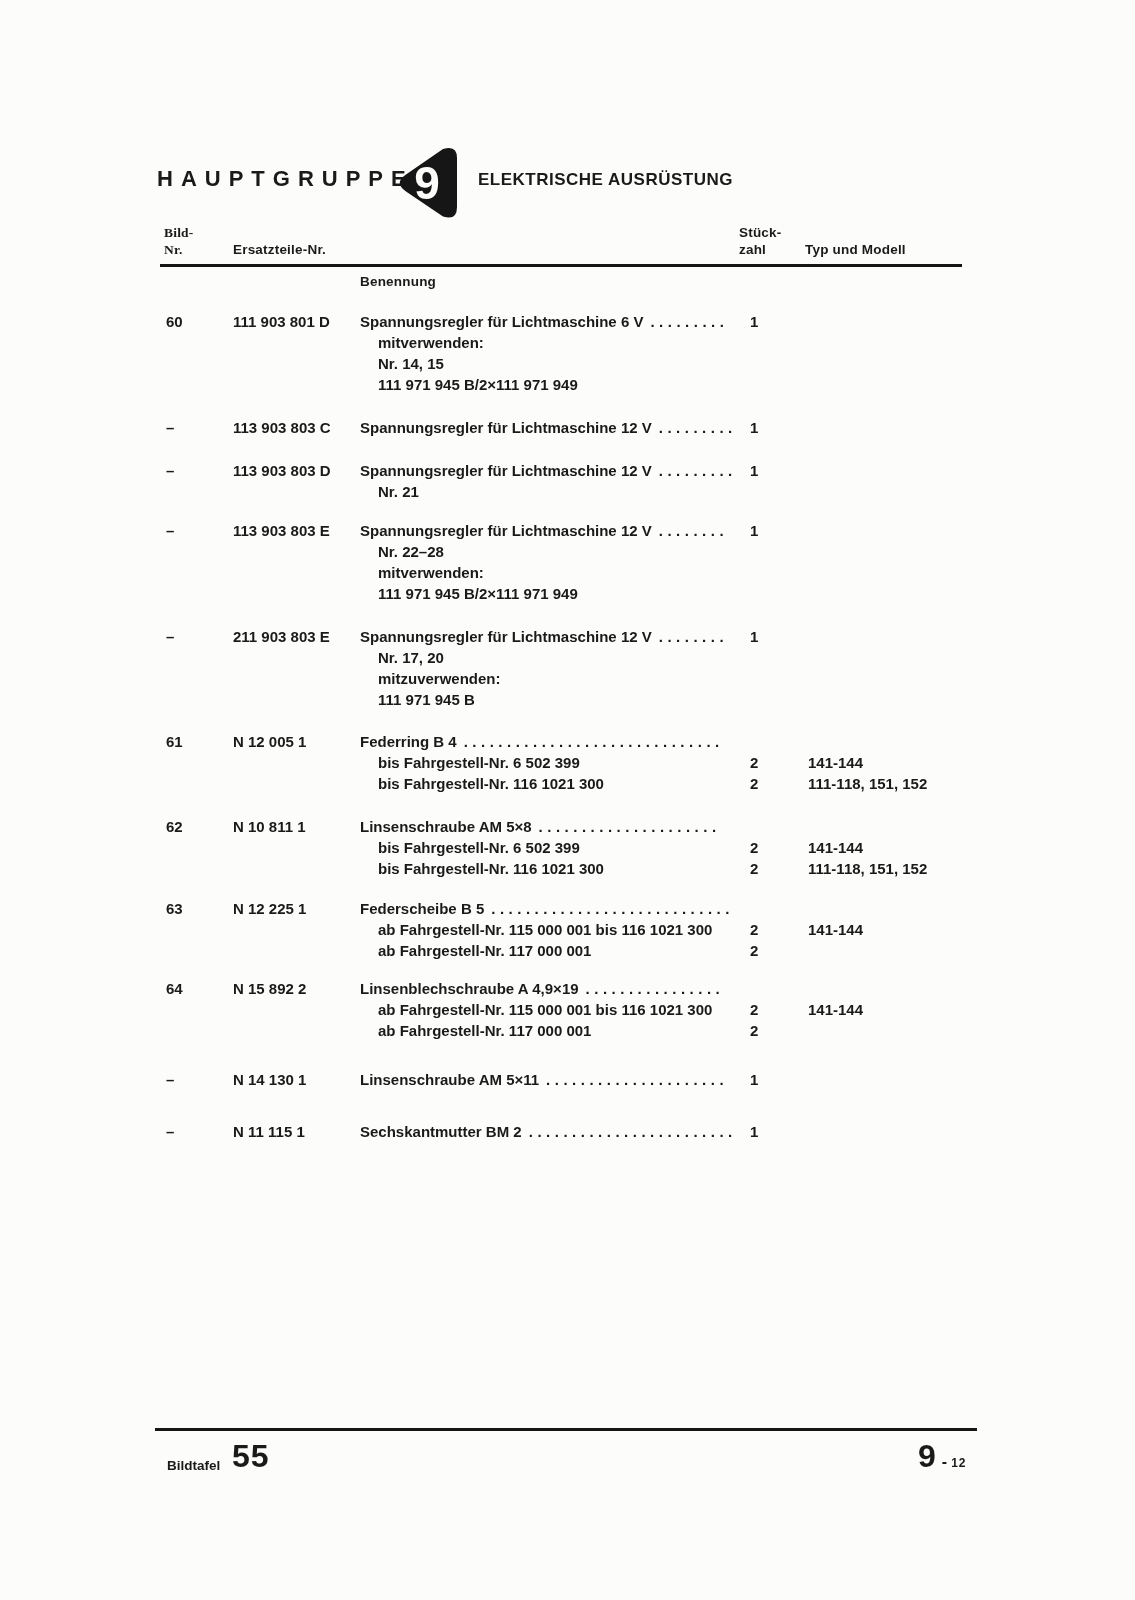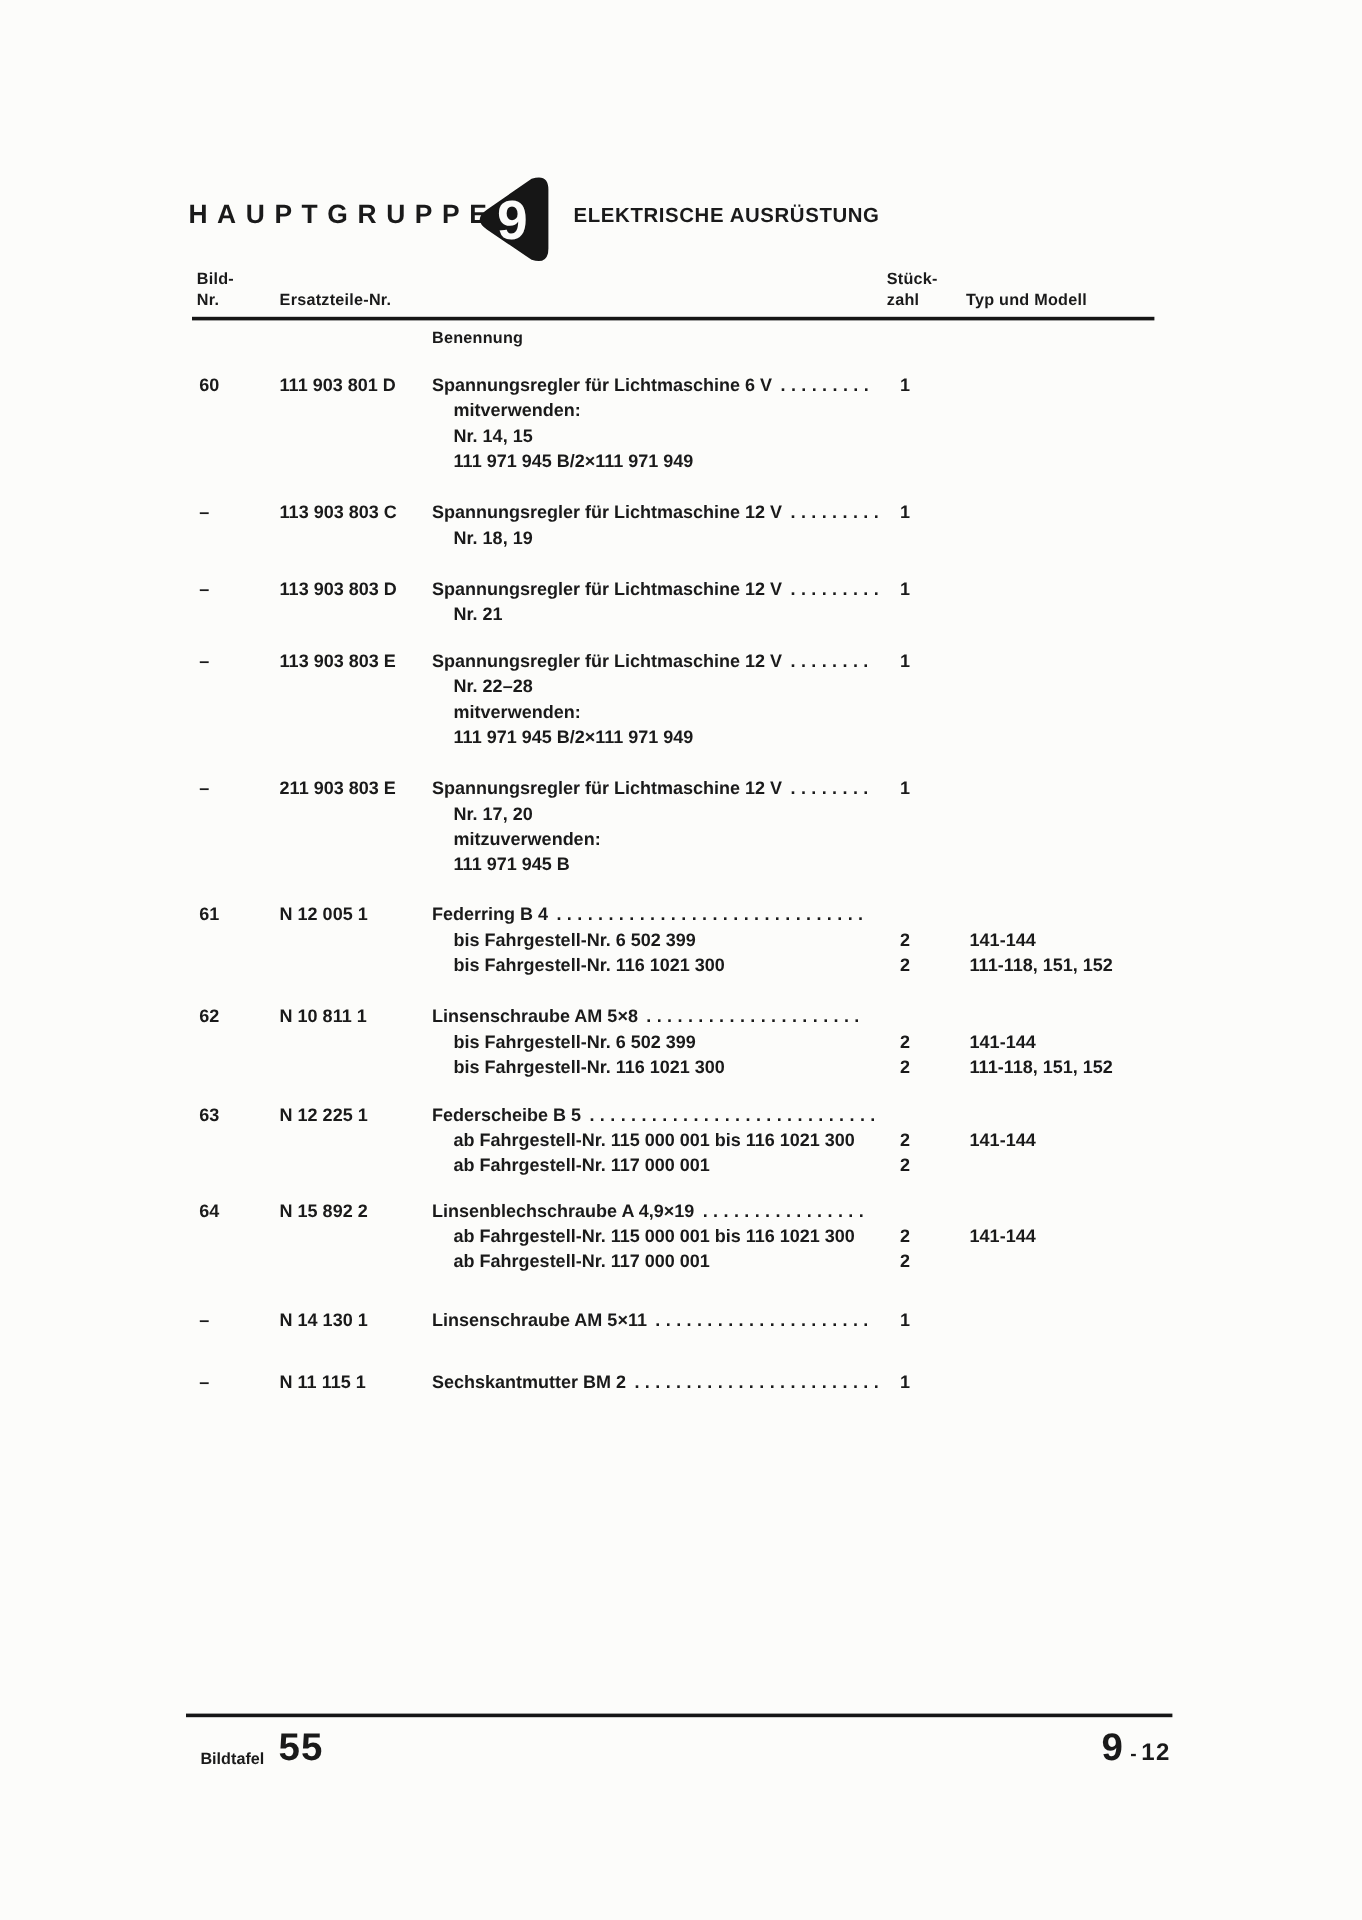--- a/index.html
+++ b/index.html
@@ -28,21 +28,21 @@
     font-family: "Liberation Sans", sans-serif;
     font-weight: 700; font-size: 46px; fill: #fcfcfa;
   }
   .section-title {
     position: absolute; left: 478px; top: 170px;
     font-size: 17px; letter-spacing: 0.5px; white-space: nowrap;
   }
 
   
   .colhead { position: absolute; font-size: 13.5px; line-height: 17px; letter-spacing: 0.2px; }
-  .ch-bild  { left: 164px; top: 224px; }
+  .ch-bild  { left: 164px; top: 224px; font-family: Liberation Serif, serif; }
   .ch-part  { left: 233px; top: 241px; }
   .ch-name  { left: 360px; top: 241px; margin-top: 32px; }
   .ch-qty   { left: 739px; top: 224px; }
   .ch-model { left: 805px; top: 241px; }
 
   .rule { position: absolute; background: #161616; height: 3px; }
   .head-rule { left: 160px; top: 264px; width: 802px; }
   .foot-rule { left: 155px; top: 1428px; width: 822px; }
 
   
@@ -64,21 +64,21 @@
   .dots { letter-spacing: 4.5px; padding-left: 7px; }
   .qty  { flex: none; width: 58px; }
   .typ  { flex: 1; white-space: nowrap; }
 
   
   .plate-label  { position: absolute; left: 167px; top: 1458px; font-size: 13.5px; }
   .plate-number { position: absolute; left: 232px; top: 1438px; font-size: 32px; letter-spacing: 1px; }
   .page-num { position: absolute; left: 918px; top: 1438px; display: flex; align-items: baseline; }
   .page-num .big   { font-size: 32px; }
   .page-num .dash  { font-size: 16px; padding: 0 4px 0 6px; }
-  .page-num .small { font-size: 20px; letter-spacing: 1px; }
+  .page-num .small { font-size: 12px; letter-spacing: 1px; }
 </style>
 </head>
 <body>
 
 <div class="page">
 
   <div class="main-group">HAUPTGRUPPE</div>
   <svg class="badge" viewBox="0 0 68 78" xmlns="http://www.w3.org/2000/svg">
     <path d="M 50,5 Q 64,0.5 64,14 L 64,63 Q 64,77 50,72.5 L 13,47.5 Q 0.5,39 13,30.5 Z" fill="#161616"></path>
     <text x="34" y="55" text-anchor="middle">9</text>
@@ -128,25 +128,20 @@
       </div>
       <div class="row">
         <span class="bild">–</span>
         <span class="part">113 903 803 C</span>
         <div class="lines">
           <div class="line">
             <span class="desc"><span class="t">Spannungsregler für Lichtmaschine 12 V</span><span class="dots">.........</span></span>
             <span class="qty">1</span>
             <span class="typ"></span>
           </div>
-          <div class="line">
-            <span class="desc indent"><span class="t">Nr. 18, 19</span></span>
-            <span class="qty"></span>
-            <span class="typ"></span>
-          </div>
         </div>
       </div>
       <div class="row">
         <span class="bild">–</span>
         <span class="part">113 903 803 D</span>
         <div class="lines">
           <div class="line">
             <span class="desc"><span class="t">Spannungsregler für Lichtmaschine 12 V</span><span class="dots">.........</span></span>
             <span class="qty">1</span>
             <span class="typ"></span>

